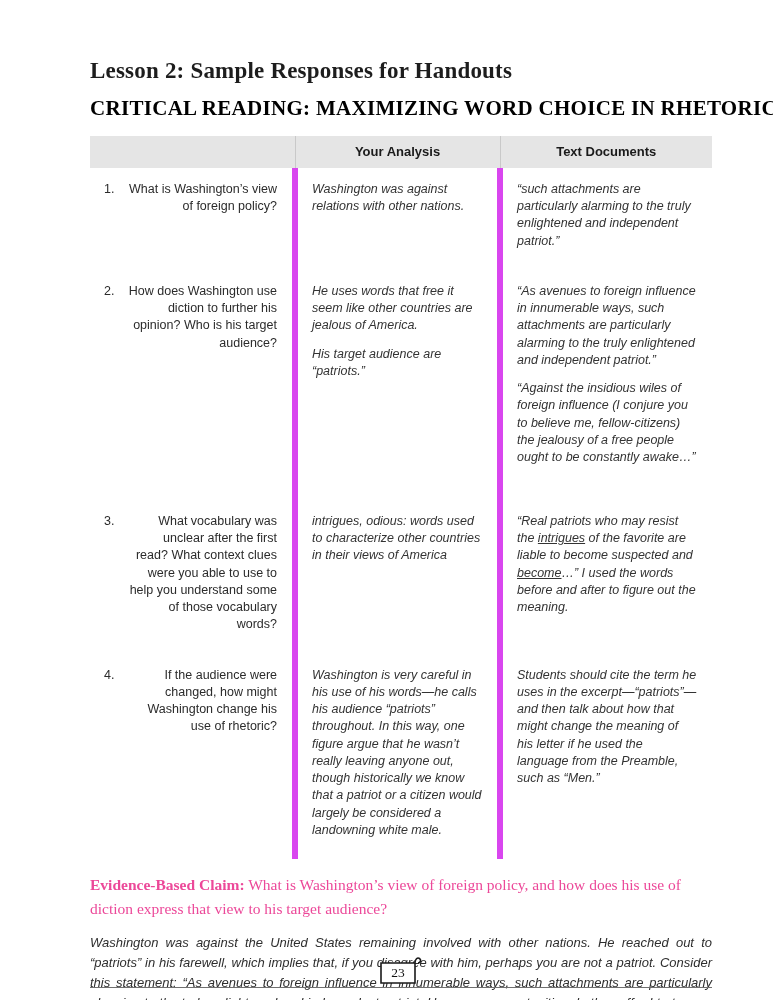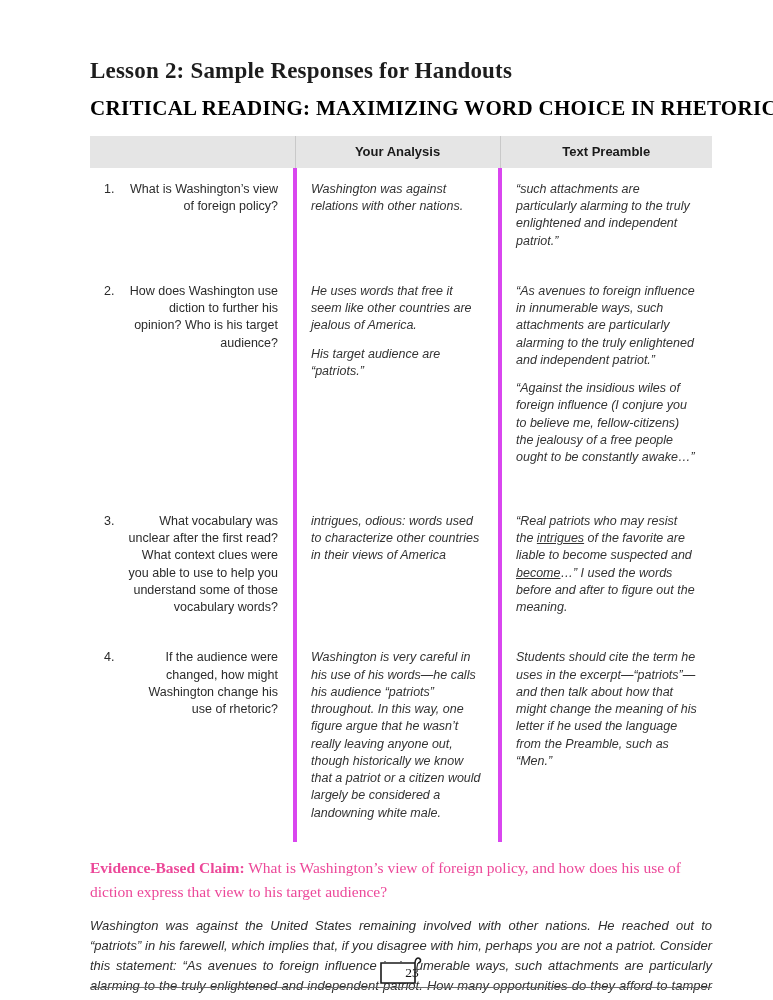--- a/index.html
+++ b/index.html
@@ -53,21 +53,21 @@
     text-align: center;
     padding: 7px 6px;
     color: #1a1a1a;
   }
   table.worksheet thead th + th { border-left: 1px solid #c9c9c9; }
 
   table.worksheet td {
     vertical-align: top;
     padding: 13px 15px 20px 14px;
   }
-  table.worksheet td + td { border-left: 4px solid #d946ef; }
+  table.worksheet td + td { border-left: 6px solid #d946ef; }
 
   tr.r1 { height: 78px; }
   tr.r2 { height: 230px; }
   tr.r3 { height: 112px; }
   tr.r4 { height: 166px; }
 
   .qwrap { display: flex; gap: 9px; }
   .qnum { flex: 0 0 15px; text-align: left; }
   .qtext { flex: 1; text-align: right; }
 
@@ -103,21 +103,21 @@
   }
 
   .page-badge {
     position: relative;
     width: 46px;
     height: 30px;
     margin: 0 auto 2px auto;
   }
   .badge-num {
     position: absolute;
-    left: 17px;
+    left: 3px;
     top: 8px;
     width: 34px;
     height: 20px;
     display: flex;
     align-items: center;
     justify-content: center;
     font-family: "Liberation Serif", serif;
     font-size: 13.5px;
     color: #111111;
   }
@@ -153,21 +153,21 @@
   <table class="worksheet">
     <colgroup>
         <col class="c1">
         <col class="c2">
         <col class="c3">
       </colgroup>
     <thead>
       <tr>
         <th></th>
         <th>Your Analysis</th>
-        <th>Text Preamble</th>
+        <th>Text Documents</th>
       </tr>
     </thead>
     <tbody>
 
       <tr class="r1">
         <td>
           <div class="qwrap">
             <span class="qnum">1.</span>
             <span class="qtext">What is Washington’s view of foreign policy?</span>
           </div>

